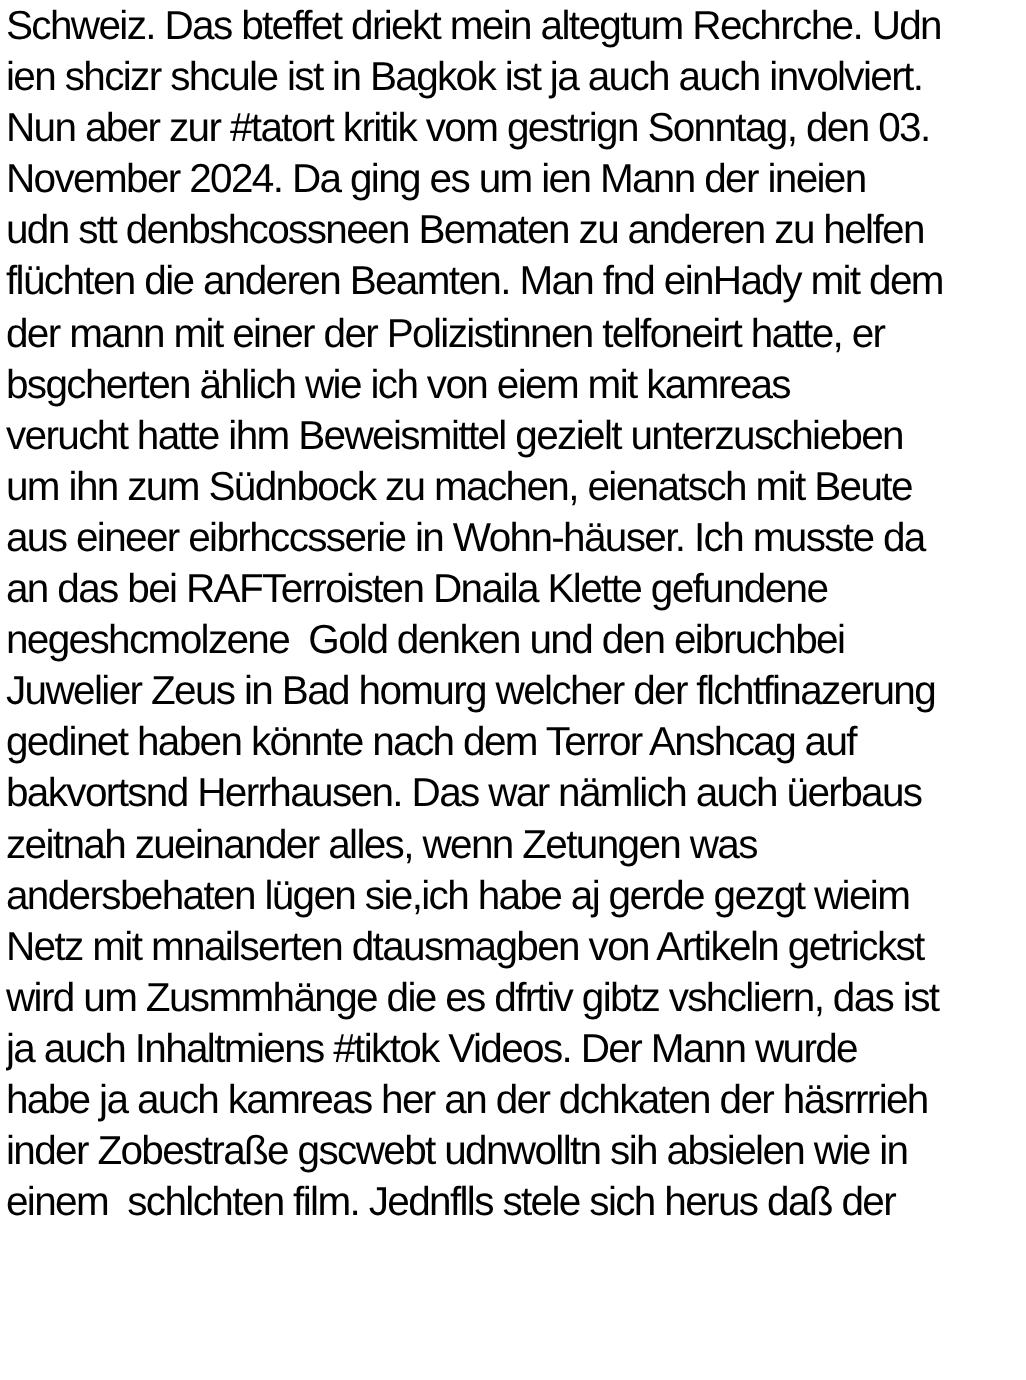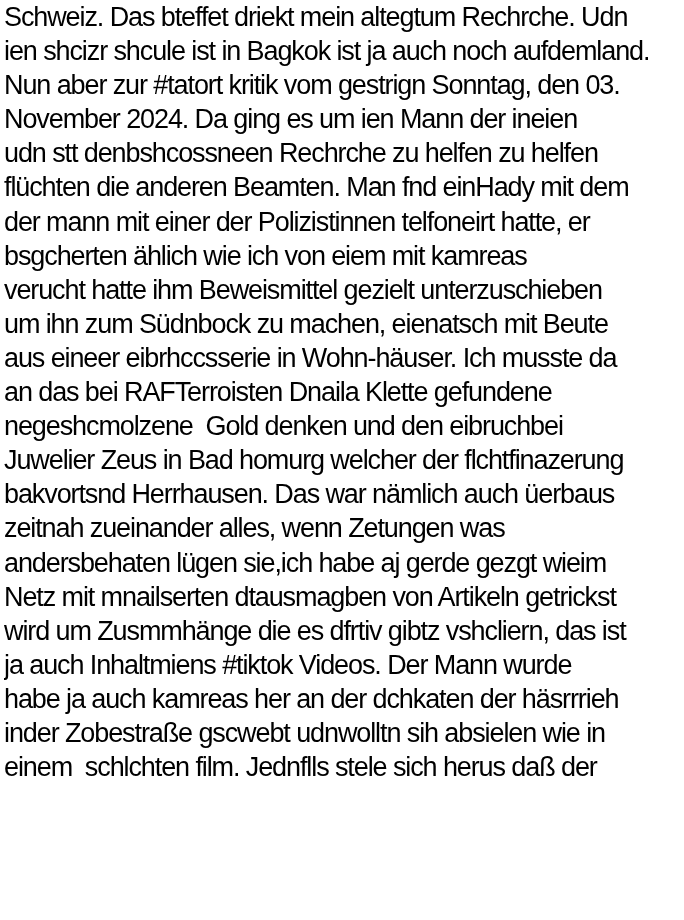--- a/index.html
+++ b/index.html
@@ -27,33 +27,34 @@
     white-space: pre;
     height: 34.1px;
     overflow: hidden;
   }
 </style>
 </head>
 <body>
 
 <main class="document-text">
   <div class="line">Schweiz. Das bteffet driekt mein altegtum Rechrche. Udn</div>
-  <div class="line">ien shcizr shcule ist in Bagkok ist ja auch noch aufdemland.</div>
+  <div class="line">ien shcizr shcule ist in Bagkok ist ja auch auch involviert.</div>
   <div class="line">Nun aber zur #tatort kritik vom gestrign Sonntag, den 03.</div>
   <div class="line">November 2024. Da ging es um ien Mann der ineien</div>
-  <div class="line">udn stt denbshcossneen Rechrche zu helfen zu helfen</div>
+  <div class="line">udn stt denbshcossneen Bematen zu anderen zu helfen</div>
   <div class="line">flüchten die anderen Beamten. Man fnd einHady mit dem</div>
   <div class="line">der mann mit einer der Polizistinnen telfoneirt hatte, er</div>
   <div class="line">bsgcherten ählich wie ich von eiem mit kamreas</div>
   <div class="line">verucht hatte ihm Beweismittel gezielt unterzuschieben</div>
   <div class="line">um ihn zum Südnbock zu machen, eienatsch mit Beute</div>
   <div class="line">aus eineer eibrhccsserie in Wohn-häuser. Ich musste da</div>
   <div class="line">an das bei RAFTerroisten Dnaila Klette gefundene</div>
   <div class="line">negeshcmolzene  Gold denken und den eibruchbei</div>
   <div class="line">Juwelier Zeus in Bad homurg welcher der flchtfinazerung</div>
+  <div class="line">gedinet haben könnte nach dem Terror Anshcag auf</div>
   <div class="line">bakvortsnd Herrhausen. Das war nämlich auch üerbaus</div>
   <div class="line">zeitnah zueinander alles, wenn Zetungen was</div>
   <div class="line">andersbehaten lügen sie,ich habe aj gerde gezgt wieim</div>
   <div class="line">Netz mit mnailserten dtausmagben von Artikeln getrickst</div>
   <div class="line">wird um Zusmmhänge die es dfrtiv gibtz vshcliern, das ist</div>
   <div class="line">ja auch Inhaltmiens #tiktok Videos. Der Mann wurde</div>
   <div class="line">habe ja auch kamreas her an der dchkaten der häsrrrieh</div>
   <div class="line">inder Zobestraße gscwebt udnwolltn sih absielen wie in</div>
   <div class="line">einem  schlchten film. Jednflls stele sich herus daß der</div>
 </main>

